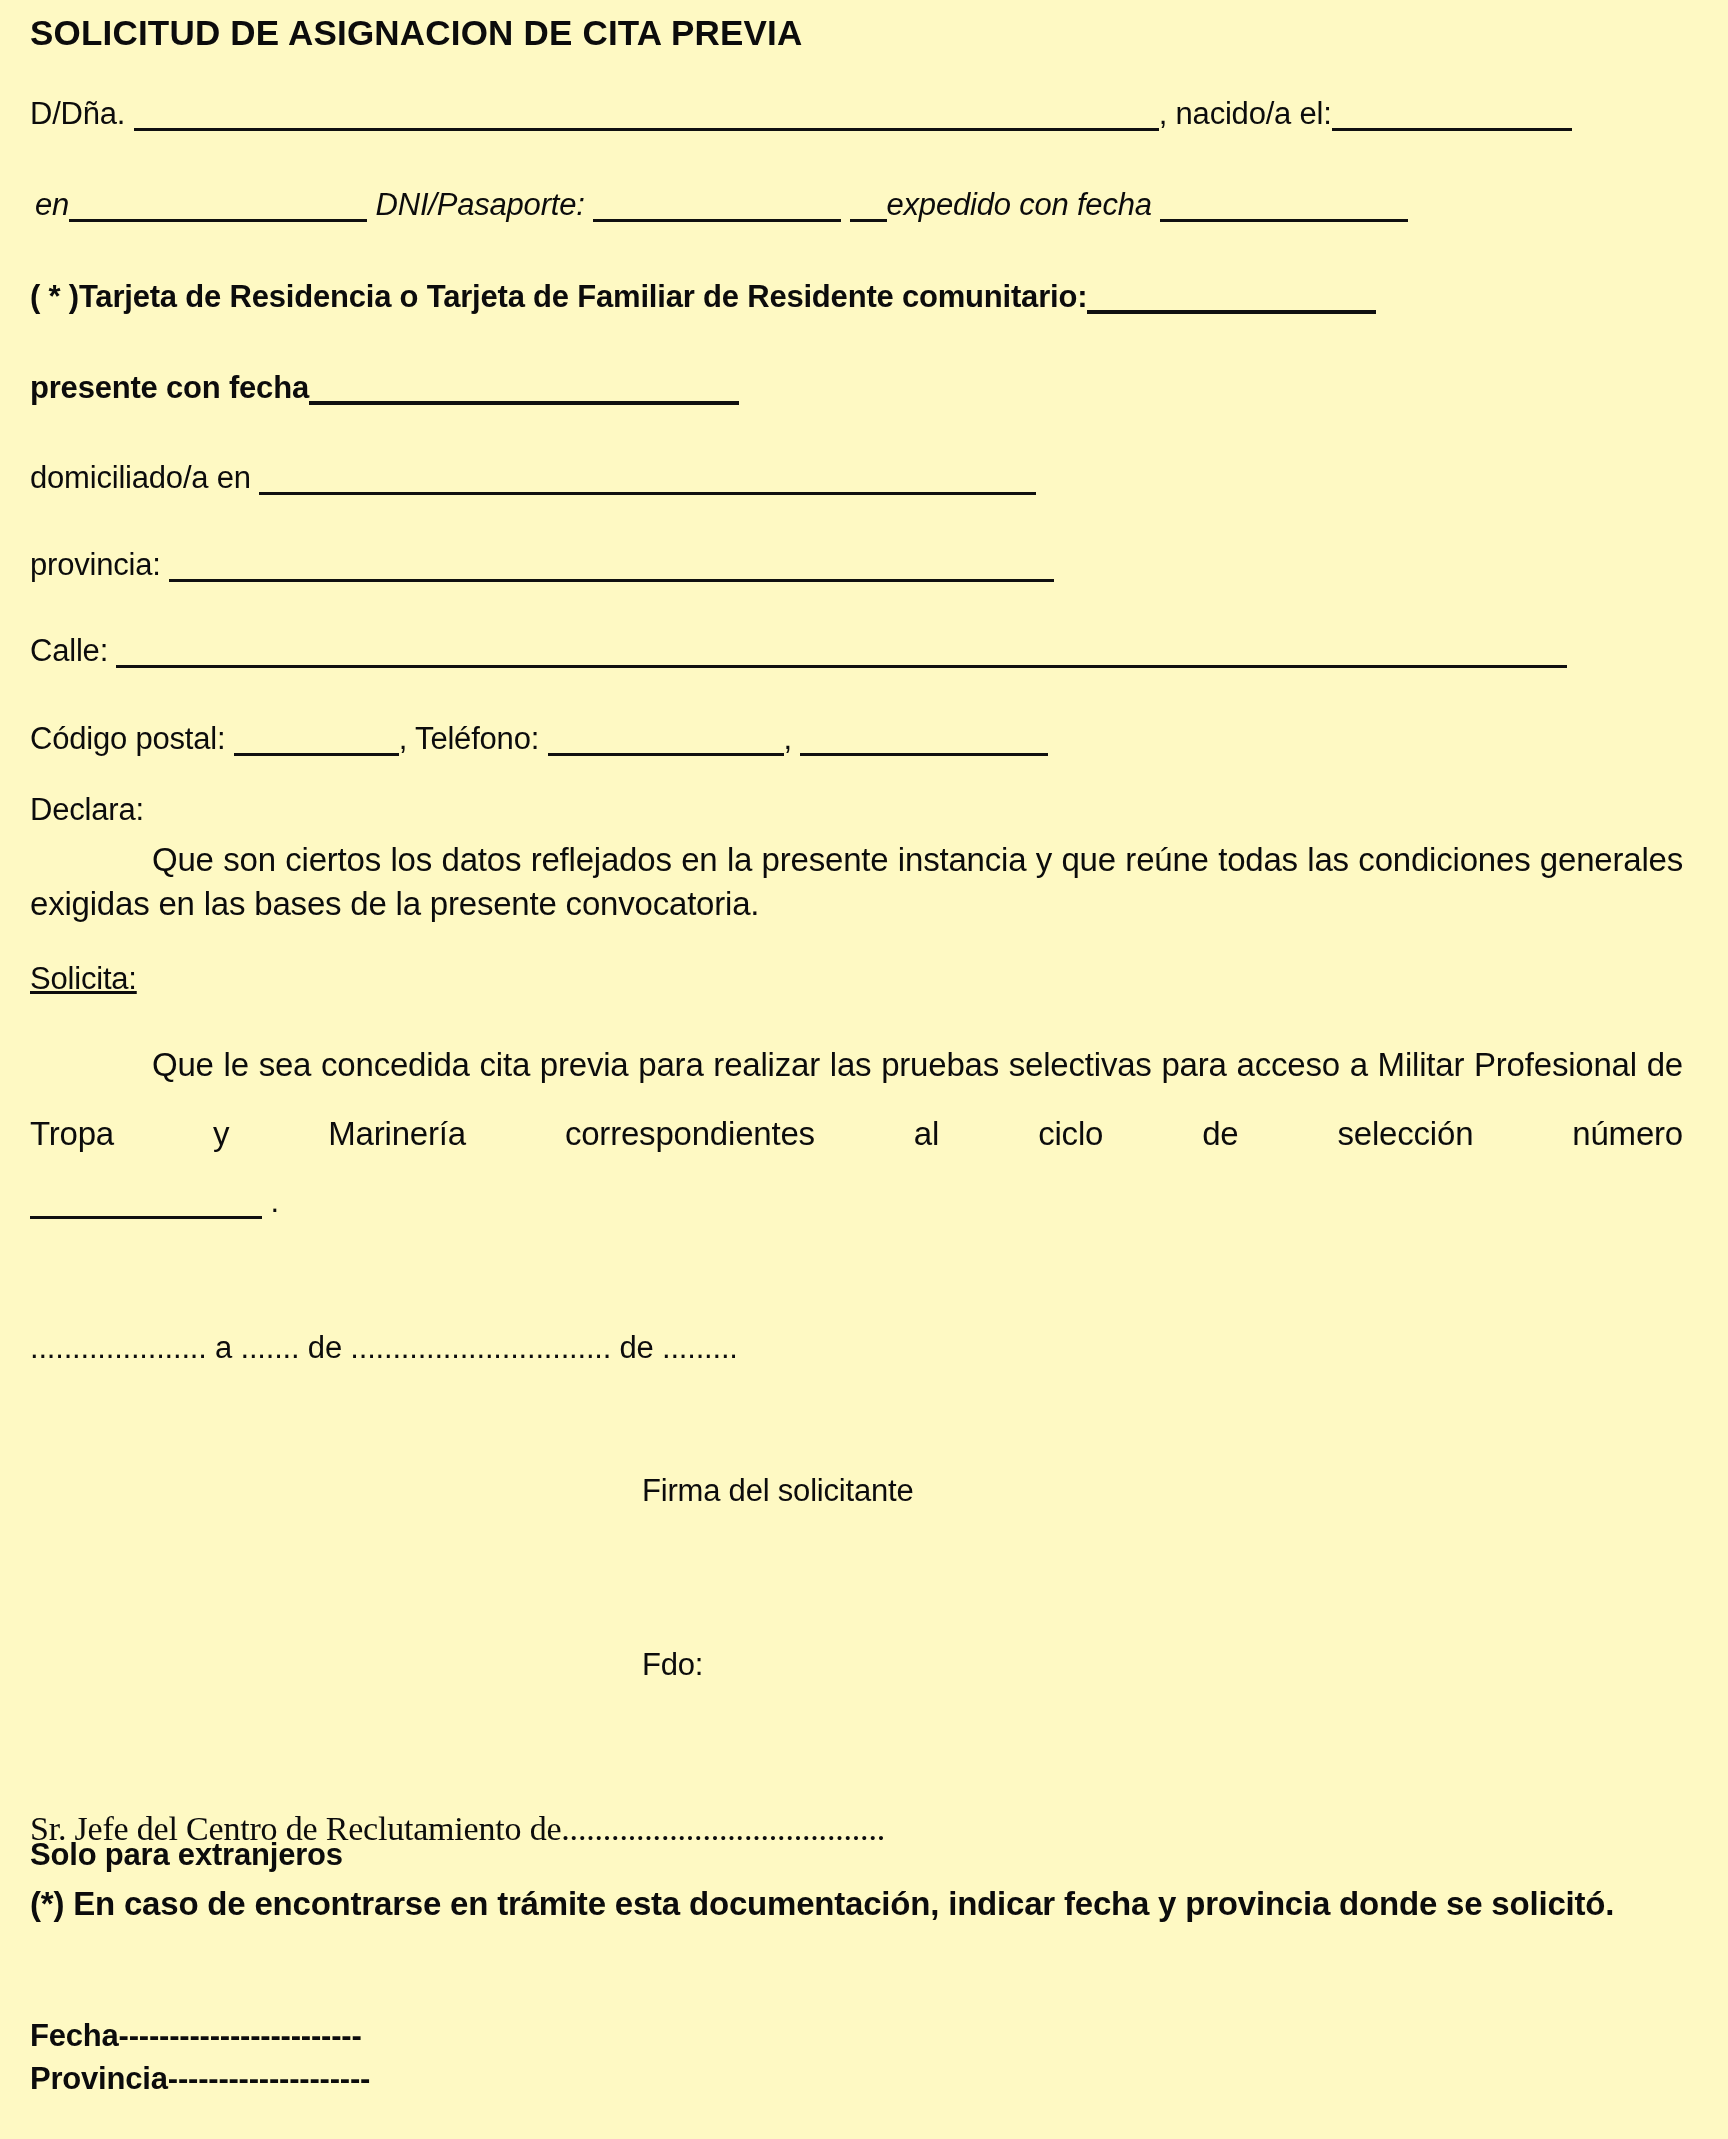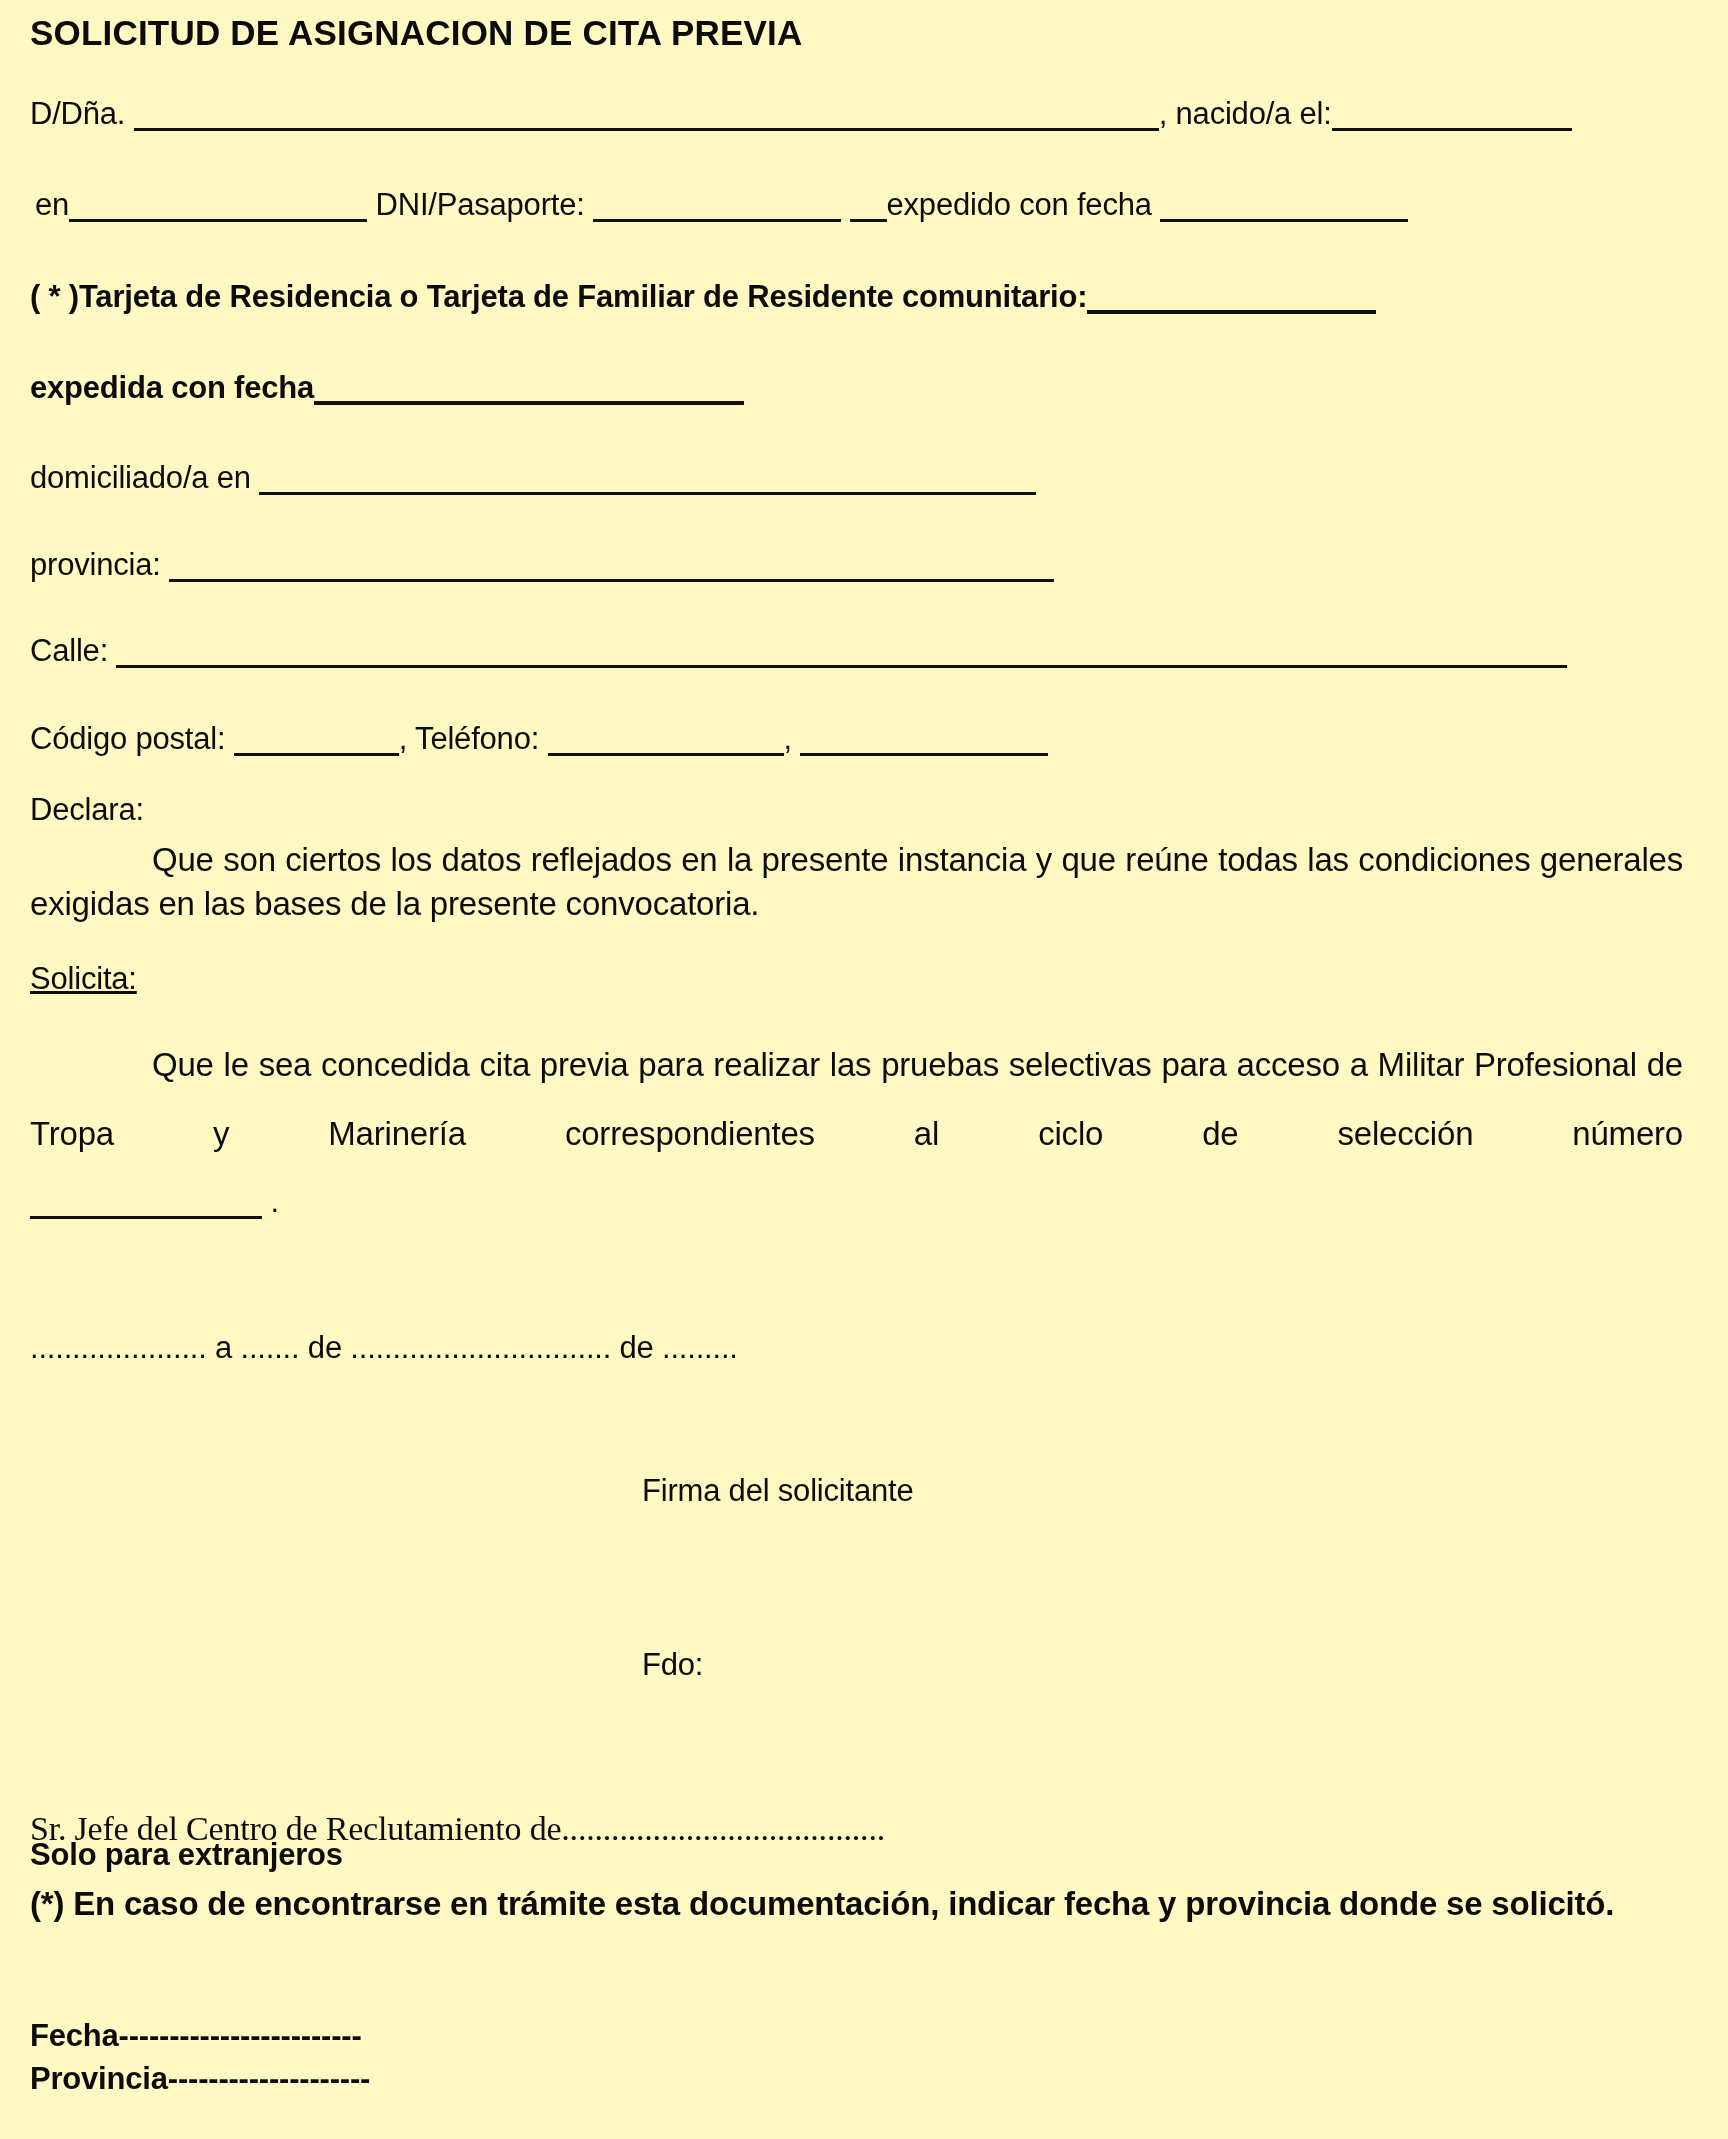--- a/index.html
+++ b/index.html
@@ -30,34 +30,34 @@
 
 <div class="page">
 
   <div class="ln title" style="top:13.2px;">SOLICITUD DE ASIGNACION DE CITA PREVIA</div>
 
   <div class="ln" style="top:96px;">
     <span>D/Dña.</span>
     <span class="bl" style="width:1025px;"></span><span>, nacido/a el:</span><span class="bl" style="width:240px;"></span>
   </div>
 
-  <div class="ln" style="top:187px;left:35px;">
+  <div class="ln" style="top:187px;left:35px;font-style:italic;">
     <span>en</span><span class="bl" style="width:298px;"></span>
     <span>DNI/Pasaporte:</span>
     <span class="bl" style="width:248px;"></span>
     <span class="bl" style="width:37px;"></span><span>expedido con fecha</span>
     <span class="bl" style="width:248px;"></span>
   </div>
 
   <div class="ln b" style="top:278px;">
     <span>( * )Tarjeta de Residencia o Tarjeta de Familiar de Residente comunitario:</span><span class="bl" style="width:289px;border-bottom-width:4.1px;"></span>
   </div>
 
   <div class="ln b" style="top:369px;">
-    <span>expedida con fecha</span><span class="bl" style="width:430px;border-bottom-width:4.1px;"></span>
+    <span>presente con fecha</span><span class="bl" style="width:430px;border-bottom-width:4.1px;"></span>
   </div>
 
   <div class="ln" style="top:460px;">
     <span>domiciliado/a en</span>
     <span class="bl" style="width:777px;"></span>
   </div>
 
   <div class="ln" style="top:547px;">
     <span>provincia:</span>
     <span class="bl" style="width:885px;"></span>

